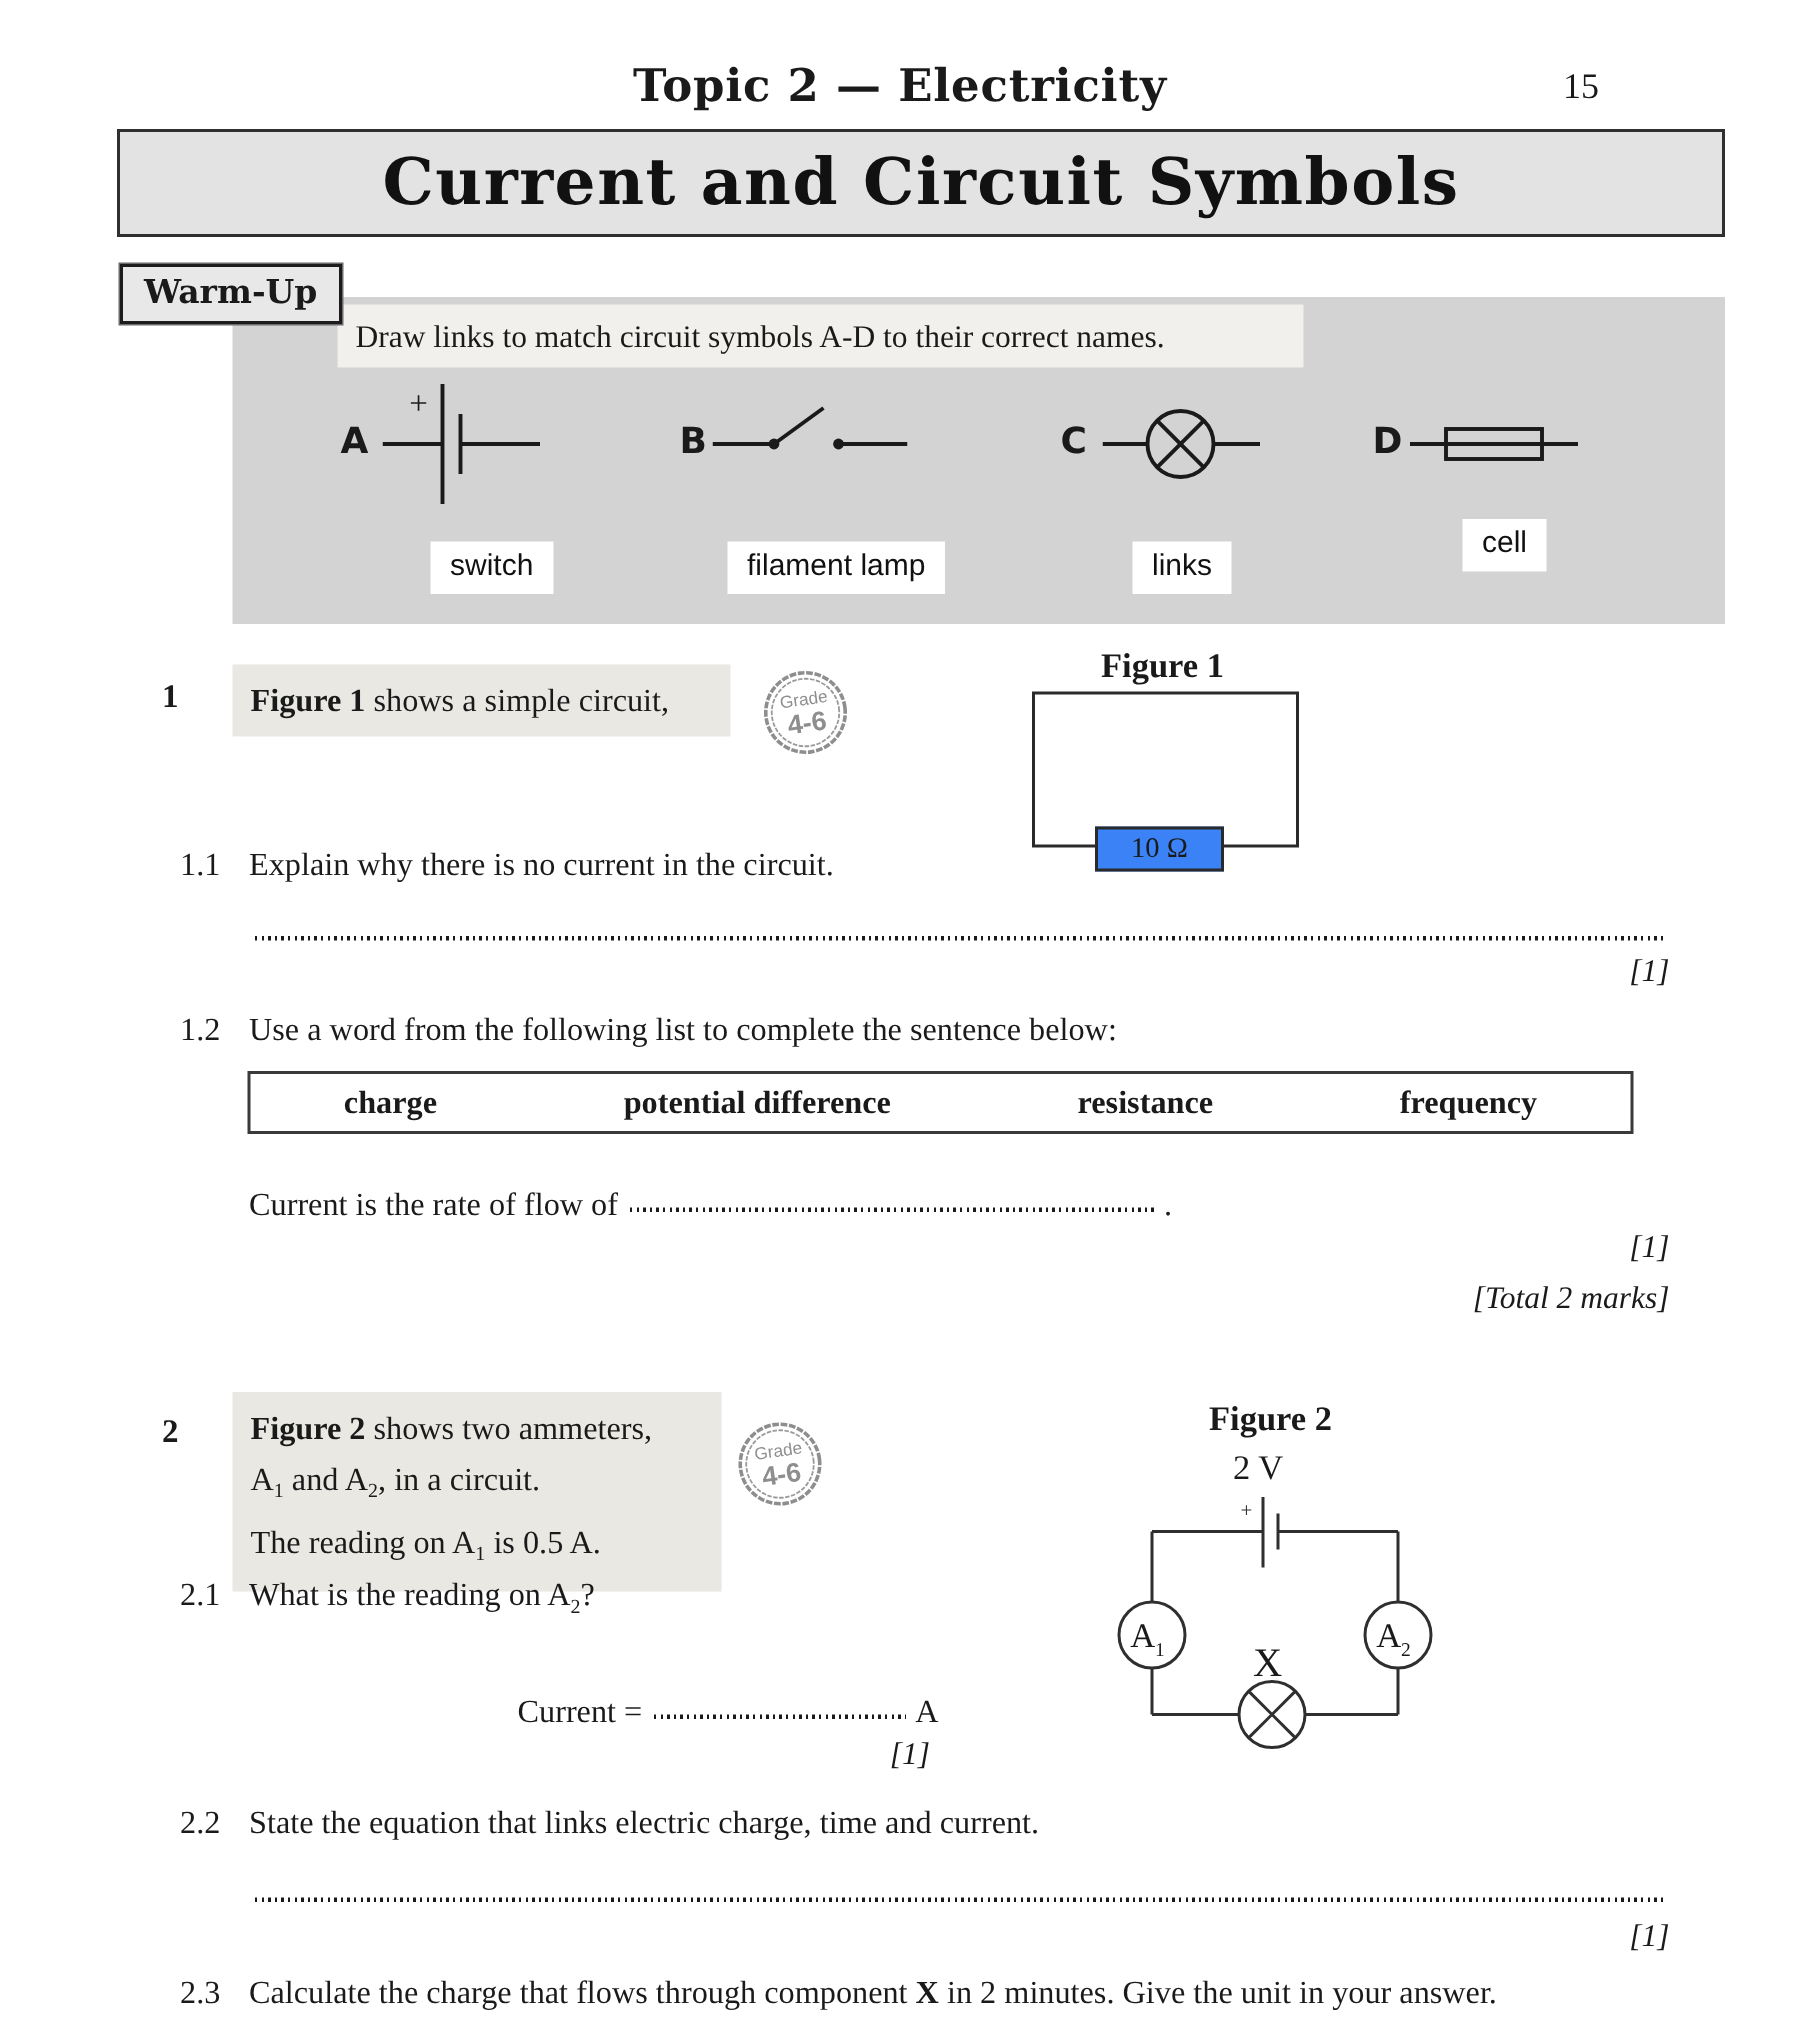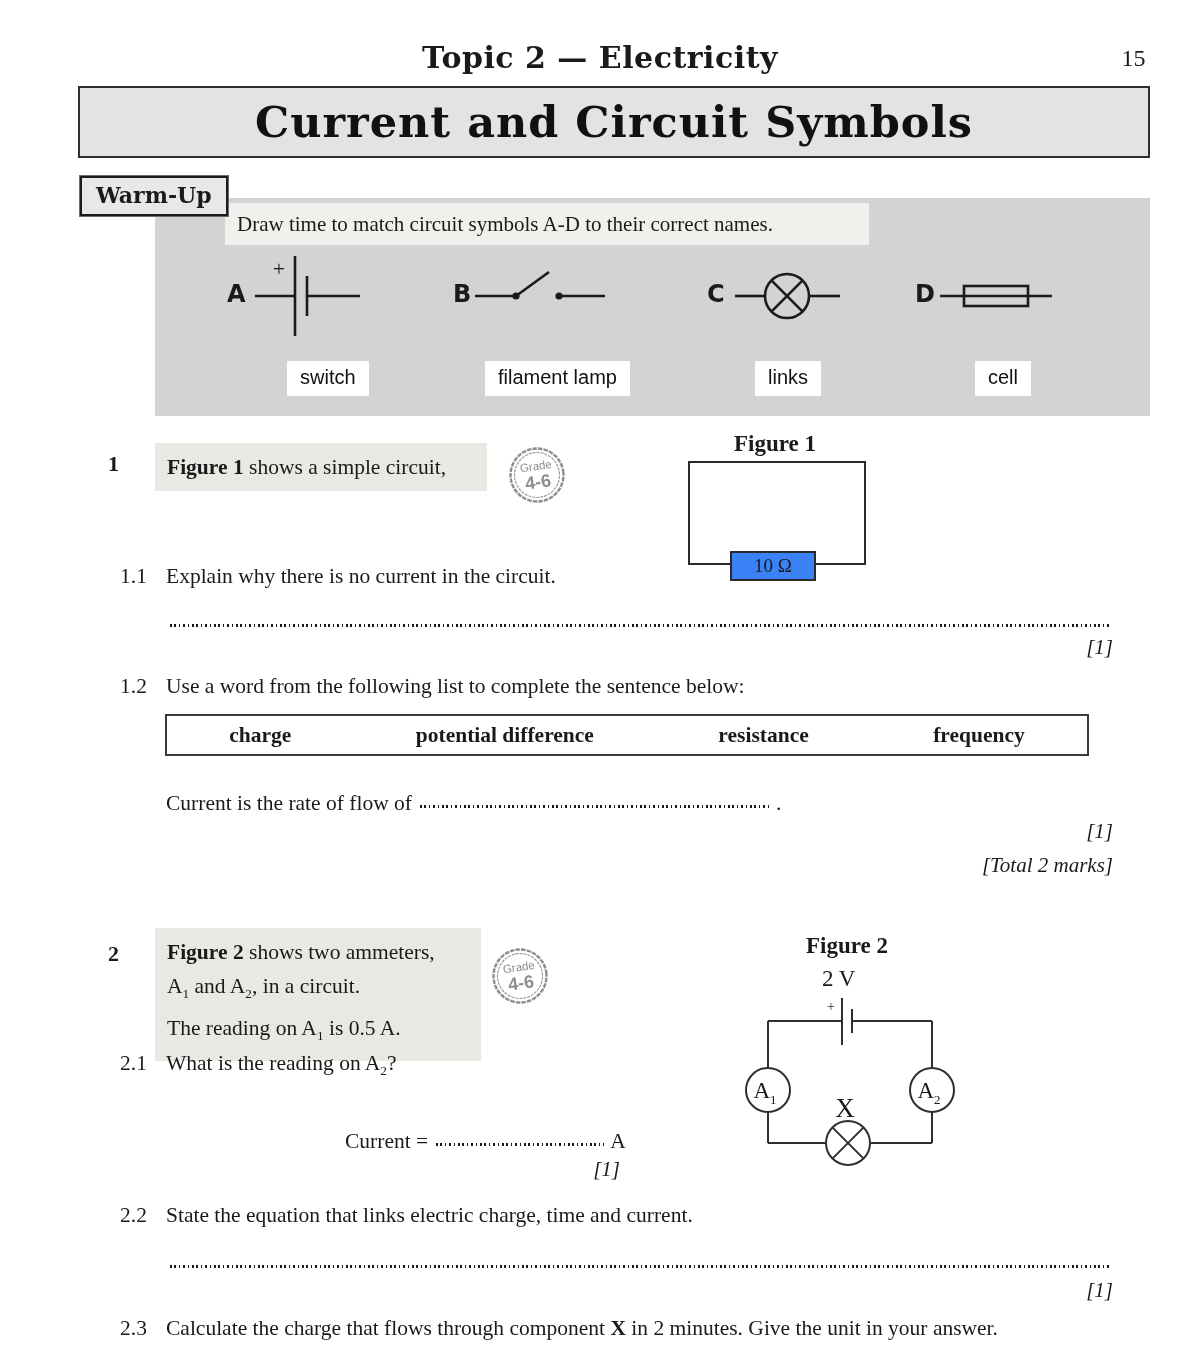--- a/index.html
+++ b/index.html
@@ -8,21 +8,21 @@
     font-family:"Liberation Serif", serif; color:#1a1a1a; overflow:hidden;margin-top:13px;
   }
   .abs { position:absolute; }
   .slab { font-family:"DejaVu Serif", serif; font-weight:bold; }
   .serifb { font-weight:bold; }
   .body-text { font-size:21.5px; }
   .qnum { font-size:22px; }
   .marks { font-style:italic; font-size:21px; width:60px; text-align:right; }
 
   .topic-header { left:0; top:27px; width:1200px; text-align:center; font-size:30px; letter-spacing:0.5px; }
-  .page-number { left:1106px; top:32px; width:55px; font-size:24px; text-align:center; }
+  .page-number { left:1042px; top:32px; width:55px; font-size:24px; }
 
   .title-banner {
     left:78px; top:73px; width:1068px; height:68px; background:#e3e3e3;
     border:2px solid #2f2f2f; display:flex; align-items:center; justify-content:center;
   }
   .title-banner .t { font-size:43px; letter-spacing:1px; color:#111; }
 
   .warmup-label {
     left:80px; top:163px; background:#e8e8e8; border:2px solid #1c1c1c;
     box-shadow:0 0 0 1px #6a6a6a; padding:4px 14px 6px 14px; font-size:22px; z-index:3;
@@ -62,21 +62,21 @@
 
   <div class="abs topic-header slab">Topic 2 — Electricity</div>
   <div class="abs page-number">15</div>
 
   <div class="abs title-banner">
     <span class="t slab">Current and Circuit Symbols</span>
   </div>
 
   <div class="abs warmup-label slab">Warm-Up</div>
   <div class="abs warmup-panel">
-    <div class="abs instruction-box">Draw time to match circuit symbols A-D to their correct names.</div>
+    <div class="abs instruction-box">Draw links to match circuit symbols A-D to their correct names.</div>
 
     <span class="abs sym-letter" style="left:72px; top:82px;">A</span>
     <svg class="abs" style="left:100px; top:53px;" width="105" height="90" viewBox="0 0 105 90">
       <g stroke="#1a1a1a" stroke-width="2.6" fill="none">
         <line x1="0" y1="45" x2="40" y2="45"></line>
         <line x1="40" y1="5" x2="40" y2="85"></line>
         <line x1="52" y1="25" x2="52" y2="65"></line>
         <line x1="52" y1="45" x2="105" y2="45"></line>
       </g>
       <text x="24" y="25" font-size="22" text-anchor="middle" fill="#1a1a1a">+</text>
@@ -108,21 +108,21 @@
     <svg class="abs" style="left:785px; top:68px;" width="112" height="60" viewBox="0 0 112 60">
       <g stroke="#1a1a1a" stroke-width="2.6" fill="none">
         <line x1="0" y1="30" x2="112" y2="30"></line>
         <rect x="24" y="20" width="64" height="20"></rect>
       </g>
     </svg>
 
     <span class="abs option-box" style="left:132px; top:163px;">switch</span>
     <span class="abs option-box" style="left:330px; top:163px;">filament lamp</span>
     <span class="abs option-box" style="left:600px; top:163px;">links</span>
-    <span class="abs option-box" style="left:820px; top:163px;">cell</span>
+    <span class="abs option-box" style="left:820px; top:148px;">cell</span>
   </div>
 
   <span class="abs qnum serifb" style="left:108px; top:438px;">1</span>
   <div class="abs hl-box" style="left:155px; top:430px; width:308px;">
     <div><b>Figure 1</b><span> shows a simple circuit,</span></div>
   </div>
 
   <svg class="abs" style="left:507px; top:432px;" width="60" height="60" viewBox="0 0 60 60">
     <g transform="rotate(-8 30 30)">
       <circle cx="30" cy="30" r="26.5" fill="none" stroke="#8e8e8e" stroke-width="2.4" stroke-dasharray="4.5 1.1"></circle>

